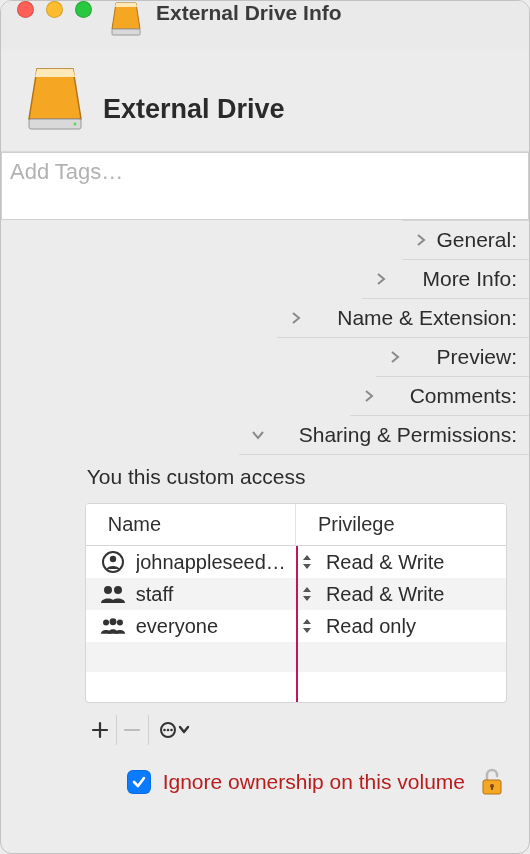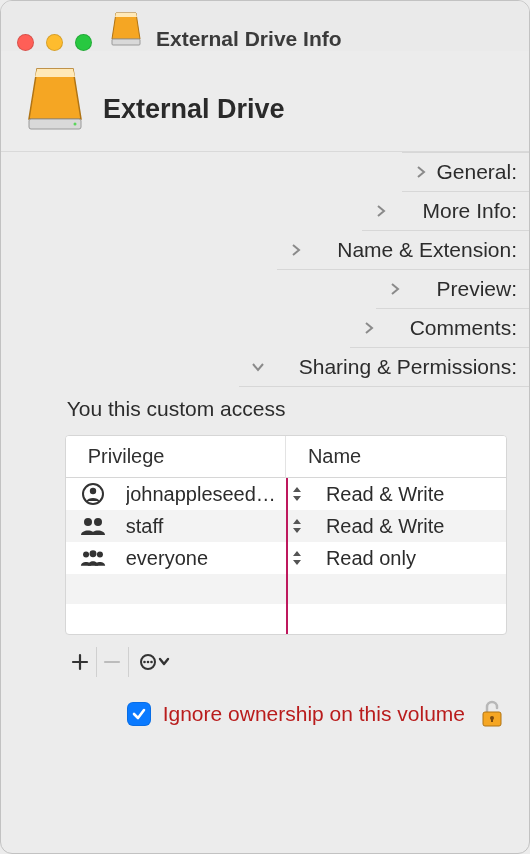--- a/index.html
+++ b/index.html
@@ -17,21 +17,21 @@
       border-radius: 12px;
       overflow: hidden;
       display: flex;
       flex-direction: column;
       border: 1px solid #c2c2c2;
     }
     
     .titlebar {
       height: 50px;
       display: flex;
-      align-items: flex-end;
+      align-items: flex-start;
       padding: 0 16px;
       gap: 10px;
       background: #eaeaea;
     }
     .traffic-lights { display: flex; gap: 12px; }
     .tl { width: 17px; height: 17px; border-radius: 50%; border: 0.5px solid rgba(0,0,0,0.15);}
     .tl.close { background: #ff5f57; }
     .tl.min   { background: #febc2e; }
     .tl.max   { background: #28c840; }
     .titlebar .title-icon { margin-left: 8px; }
@@ -120,21 +120,21 @@
     .perm-body .row {
       display: grid;
       grid-template-columns: 1fr 1fr;
       font-size: 20px;
     }
     .perm-body .row:nth-child(even) { background: #f3f3f3; }
     .perm-body .cell {
       padding: 3px 10px 3px 10px;
       display: flex;
       align-items: center;
-      gap: 20px;
+      gap: 10px;
       overflow: hidden;
       white-space: nowrap;
     }
     .perm-body .cell.name-cell { padding-left: 14px; }
     .perm-body .cell.priv-cell { border-left: 2px solid #be185d; padding-left: 4px;}
     .perm-body .row.empty .cell { height: 30px; }
     .user-icon { width: 26px; height: 26px; flex-shrink: 0; display:inline-flex; align-items:center; justify-content:center;}
     .stepper {
       display: inline-flex; flex-direction: column; line-height: 6px;
       color: #555; font-size: 10px; margin-right: 4px;
@@ -201,20 +201,21 @@
         <polygon points="12,4 48,4 50,12 10,12" fill="#ffe9b8"></polygon>
         <rect x="4" y="54" width="52" height="10" rx="2" fill="#d9d9d9" stroke="#9a9a9a"></rect>
         <circle cx="50" cy="59" r="1.5" fill="#5bd65b"></circle>
       </svg>
     </span>
     <div class="header-text">
       <div class="name">External Drive</div>
     </div>
   </div>
 
+  <div class="tags-field">Add Tags…</div>
 
   <div class="sections">
 
     <div class="section-header">
       <span class="chevron">
         <svg width="12" height="12" viewBox="0 0 12 12">
             <path d="M3 1 L9 6 L3 11" fill="none" stroke="currentColor" stroke-width="2"></path>
           </svg>
       </span>
       <span>General:</span>
@@ -263,22 +264,22 @@
           </svg>
       </span>
       <span>Sharing &amp; Permissions:</span>
     </div>
 
     <div class="section-body">
       <div class="access-text">You this custom access</div>
 
       <div class="perm-table">
         <div class="perm-head">
+          <div class="col">Name</div>
           <div class="col">Privilege</div>
-          <div class="col">Name</div>
         </div>
         <div class="perm-body">
 
           <div class="row">
             <div class="cell name-cell">
               <span class="user-icon">
                 <svg width="24" height="24" viewBox="0 0 24 24">
                     <circle cx="12" cy="12" r="10" fill="none" stroke="#333" stroke-width="2"></circle>
                     <circle cx="12" cy="9" r="3.2" fill="#333"></circle>
                     <path d="M5.5 19 C7 15, 17 15, 18.5 19" fill="#333"></path>

